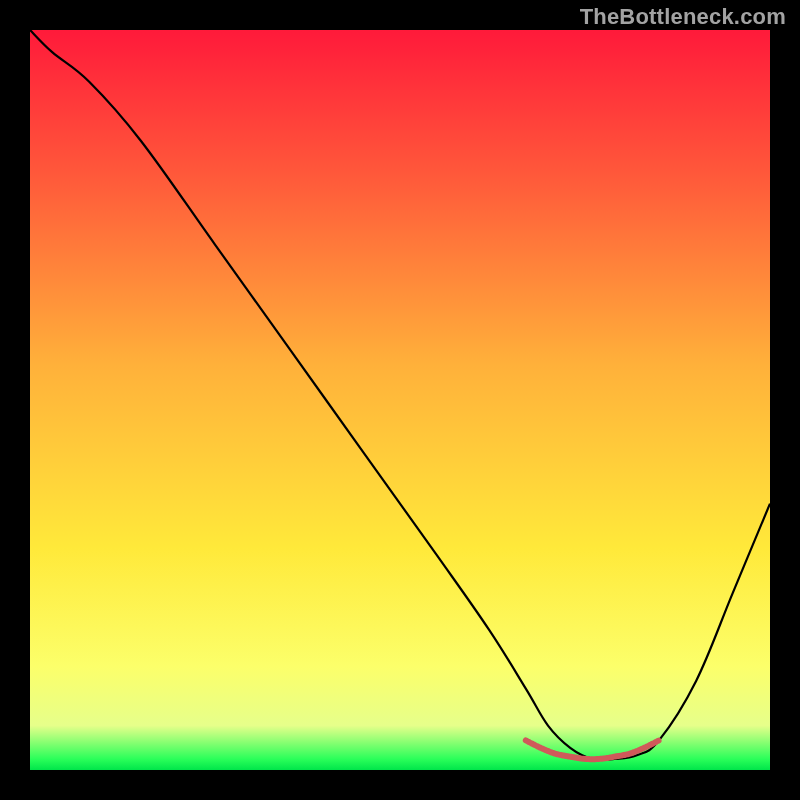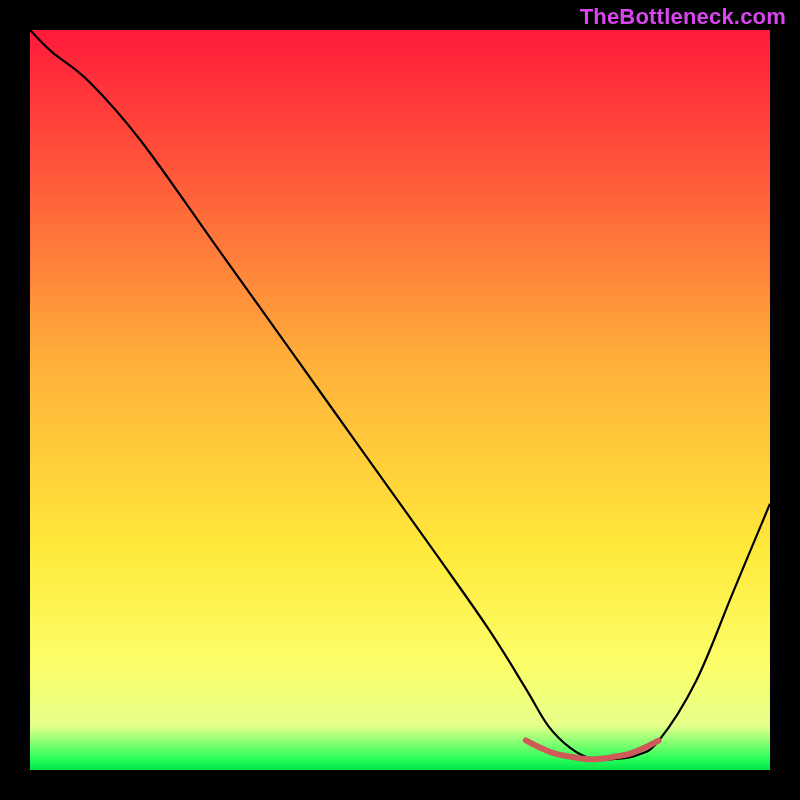--- a/index.html
+++ b/index.html
@@ -7,21 +7,21 @@
   .frame {
     position: relative;
     width: 800px;
     height: 800px;
     background: #000;
   }
   .watermark {
     position: absolute;
     top: 4px;
     right: 14px;
-    color: #d946ef;
+    color: #a3a3a3;
     font-family: Arial, Helvetica, sans-serif;
     font-size: 22px;
     font-weight: 600;
     letter-spacing: 0.2px;
     z-index: 10;
   }
   .plot-area {
     position: absolute;
     left: 30px;
     top: 30px;

